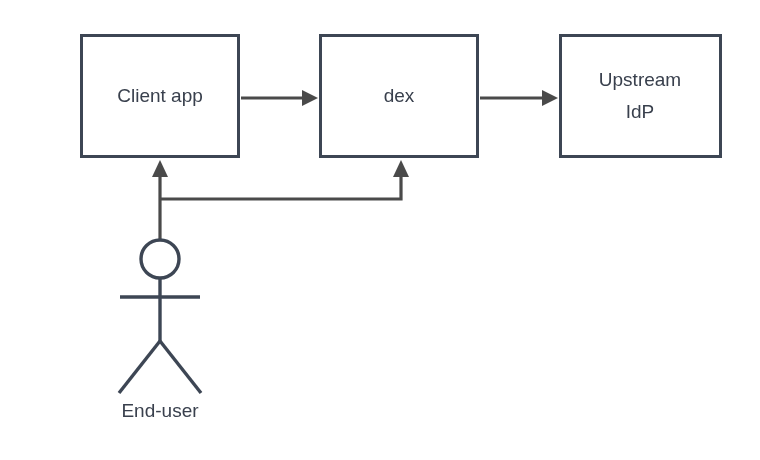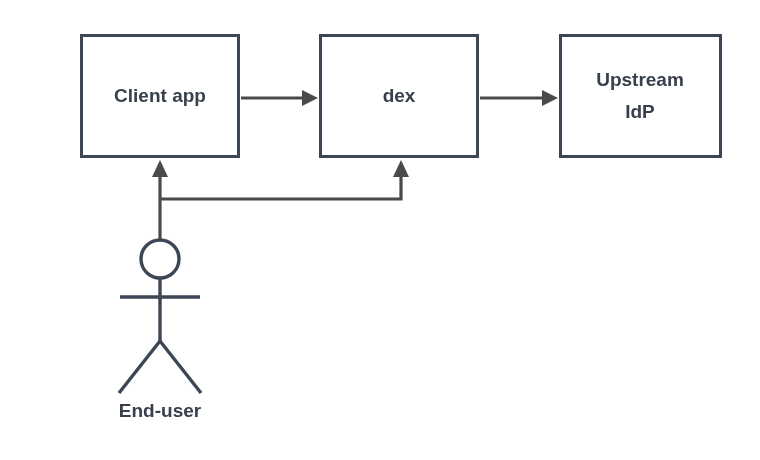--- a/index.html
+++ b/index.html
@@ -9,21 +9,20 @@
   }
   body {
     font-family: "Liberation Sans", sans-serif;
   }
   #diagram-canvas {
     position: relative;
     width: 760px;
     height: 460px;
     background: #ffffff;
     overflow: hidden;
-    font-weight: bold;
   }
   #diagram-svg {
     position: absolute;
     top: 0;
     left: 0;
     width: 760px;
     height: 460px;
   }
   .node-box {
     fill: #ffffff;

